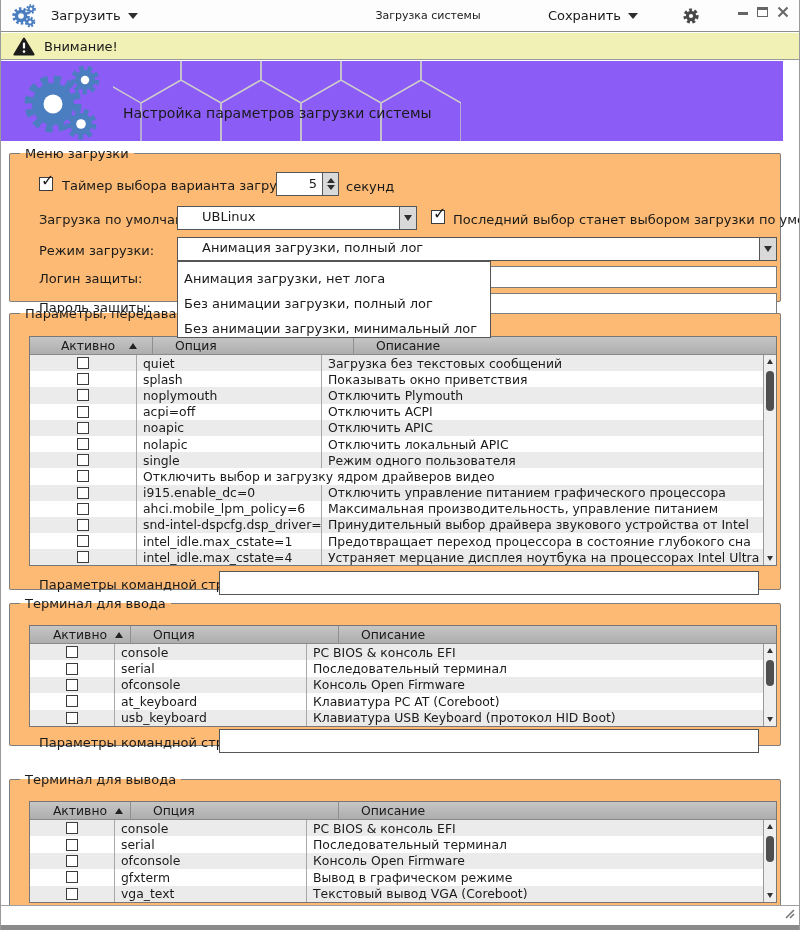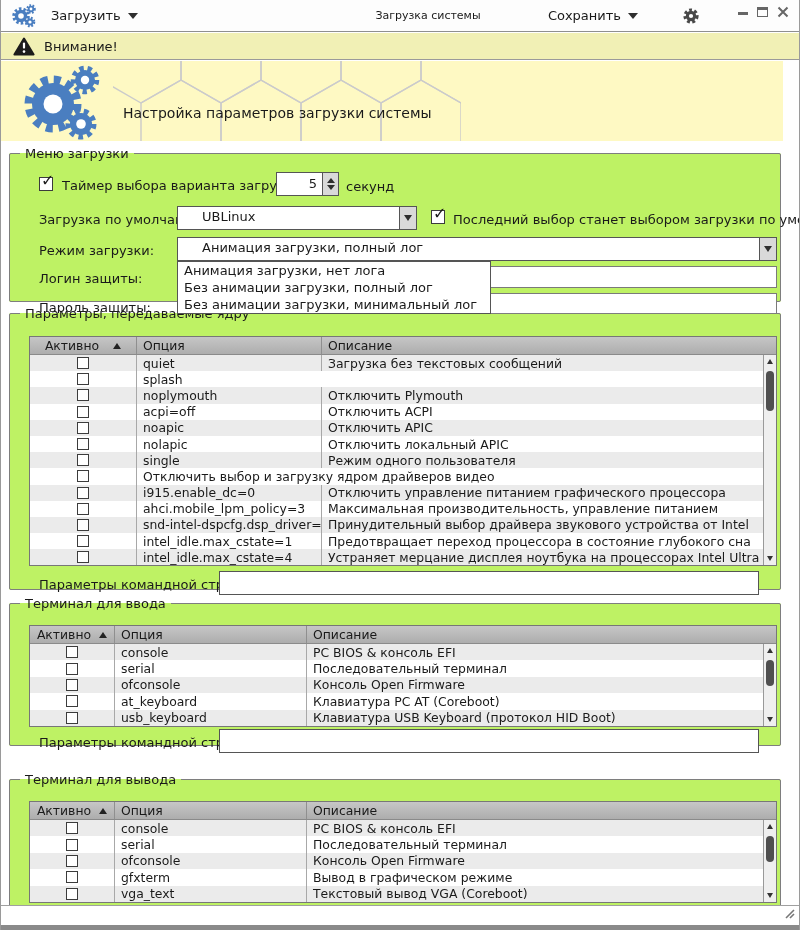--- a/index.html
+++ b/index.html
@@ -18,27 +18,27 @@
   .tb-right { margin-left:auto; display:flex; align-items:center; gap:38px;justify-content:space-between; }
   .win-ctrls { display:flex; align-items:flex-start; gap:9px; margin-top:-8px; }
   .icon-min { width:10px; height:3px; background:#666; margin-top:7px; }
   .icon-max { width:11px; height:10px; border:1.6px solid #666; border-top:3.5px solid #666; margin-top:2px; }
 
   
   .warnbar { position:absolute; top:33px; left:0; right:0; height:27px; background:#f1f0b5;
              border-bottom:1px solid #9a9a9a; display:flex; align-items:center; gap:9px; padding:0 12px; }
 
   
-  .banner { position:absolute; top:61px; left:0; right:16px; height:80px; background:#fef9c3; overflow:hidden; }
+  .banner { position:absolute; top:61px; left:0; right:16px; height:80px; background:#8b5cf6; overflow:hidden; }
   .banner-gears { position:absolute; left:16px; top:3px; }
   .hexwrap { position:absolute; left:112px; top:0; width:348px; height:80px; }
   .banner-title { position:absolute; left:122px; top:44px; font-size:14px; white-space:nowrap; }
 
   
-  fieldset { position:absolute; left:8px; width:772px; border:1px solid #7e7e7e; border-radius:2px; background:#bef264; }
+  fieldset { position:absolute; left:8px; width:772px; border:1px solid #7e7e7e; border-radius:2px; background:#fdba74; }
   legend { margin-left:10px; padding:0 5px; font-size:13px; }
   .fs-menu   { top:146px; height:156px; }
   .fs-kernel { top:306px; height:284px; }
   .fs-interm { top:596px; height:150px; }
   .fs-outterm{ top:772px; height:150px; }
   fieldset > .abs { position:absolute; }
 
   .lbl { font-size:13px; white-space:nowrap; }
 
   
@@ -55,27 +55,27 @@
   .tri-dn-sm { width:0; height:0; border-left:4px solid transparent; border-right:4px solid transparent; border-top:5px solid #2e2e2e; }
   .spin { border:1px solid #555; height:24px; display:flex; background:#fff; }
   .spin-value { width:45px; text-align:right; padding:3px 5px 0 0; }
   .spin-btns { width:16px; background:#d9d9d9; border-left:1px solid #555; display:flex; flex-direction:column;
                align-items:center; justify-content:center; gap:2px; }
   .tinput { border:1px solid #555; background:#fff; height:24px; font-family:"DejaVu Sans",sans-serif; font-size:13px; padding:0 5px; }
   .ghost-input { border:1px solid #7a7a7a; background:#fff; height:22px; }
 
   
   .droplist { background:#fff; border:1px solid #555; z-index:5; }
-  .dropitem { height:17px; line-height:17px; padding:0 6px; font-size:13px; white-space:nowrap; }
+  .dropitem { height:17px; line-height:17px; padding:0 6px; font-size:13px; white-space:nowrap;margin-top:8px; }
 
   
   .table { position:absolute; border:1px solid #777; background:#fff; display:flex; flex-direction:column; }
   .thead { display:flex; height:18px; background:linear-gradient(#c6c6c6,#adadad); border-bottom:1px solid #8a8a8a;
            font-size:12.4px; align-items:center; flex:none; }
-  .th { height:100%; display:flex; align-items:center; border-right:1px solid #8f8f8f; padding-left:6px; }
+  .th { height:100%; display:flex; align-items:center; border-right:1px solid #8f8f8f; padding-left:6px;margin-left:16px; }
   .th:last-child { border-right:none; }
   .tbody-area { display:flex; flex:1; }
   .tbody { flex:1; overflow:hidden; }
   .trow { display:flex; font-size:12.4px; }
   .t-kernel .trow { height:16.2px; }
   .t-term .trow { height:16.4px; }
   .tbody > div:nth-of-type(odd) { background:#ebebeb; }
   .td { display:flex; align-items:center; border-right:1px solid #a8a8a8; padding-left:6px; overflow:hidden;
         white-space:nowrap; }
   .td:last-child { border-right:none; }
@@ -264,20 +264,21 @@
               </div>
               <div class="td col-option">quiet</div>
               <div class="td col-desc">Загрузка без текстовых сообщений</div>
             </div>
 
             <div class="trow">
               <div class="td col-active">
                 <span class="cb"></span>
               </div>
               <div class="td col-option">splash</div>
+              <div class="td col-desc">Показывать окно приветствия</div>
             </div>
 
             <div class="trow">
               <div class="td col-active">
                 <span class="cb"></span>
               </div>
               <div class="td col-option">noplymouth</div>
               <div class="td col-desc">Отключить Plymouth</div>
             </div>
 
@@ -325,21 +326,21 @@
                 <span class="cb"></span>
               </div>
               <div class="td col-option">i915.enable_dc=0</div>
               <div class="td col-desc">Отключить управление питанием графического процессора</div>
             </div>
 
             <div class="trow">
               <div class="td col-active">
                 <span class="cb"></span>
               </div>
-              <div class="td col-option">ahci.mobile_lpm_policy=3</div>
+              <div class="td col-option">ahci.mobile_lpm_policy=6</div>
               <div class="td col-desc">Максимальная производительность, управление питанием</div>
             </div>
 
             <div class="trow">
               <div class="td col-active">
                 <span class="cb"></span>
               </div>
               <div class="td col-option">snd-intel-dspcfg.dsp_driver=1</div>
               <div class="td col-desc">Принудительный выбор драйвера звукового устройства от Intel</div>
             </div>

